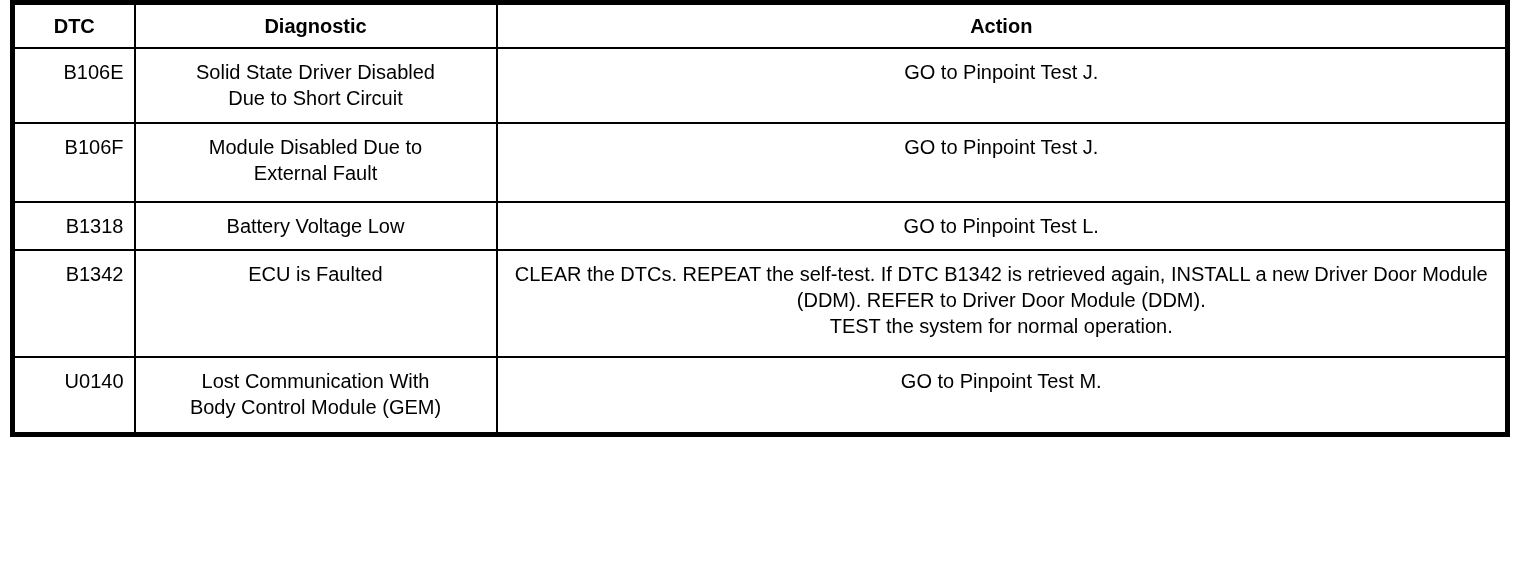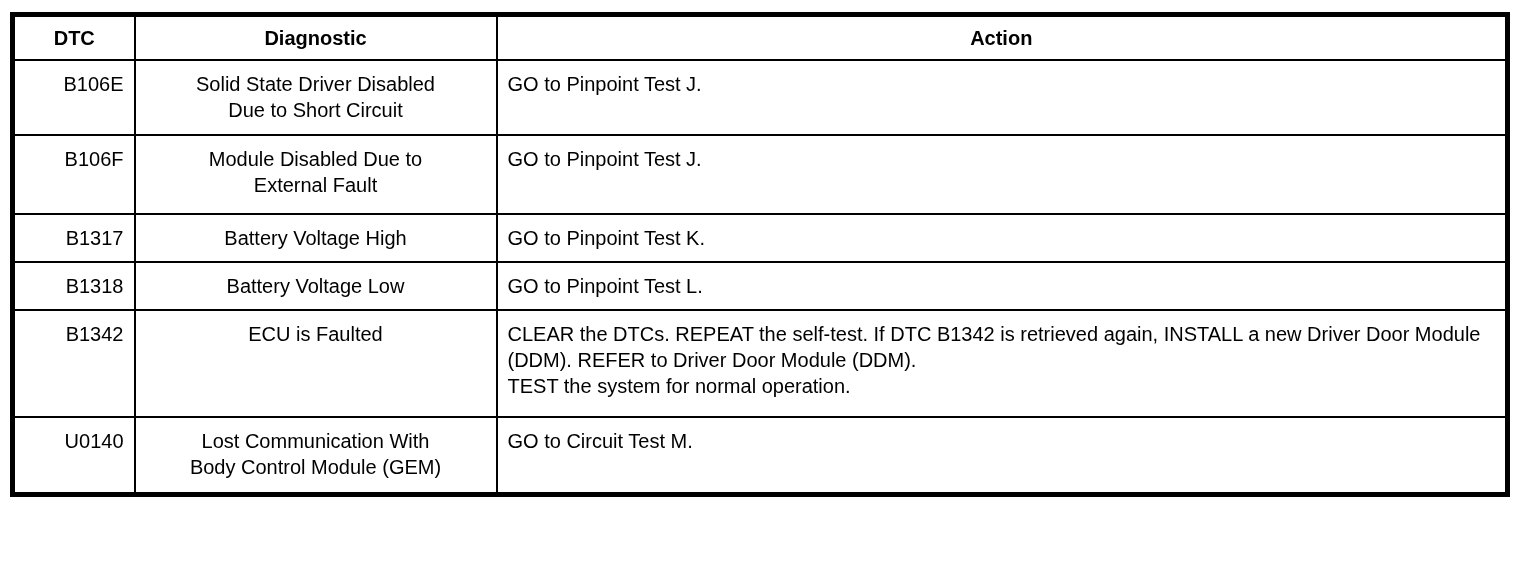--- a/index.html
+++ b/index.html
@@ -7,21 +7,21 @@
     padding: 0;
     background: #ffffff;
     width: 1520px;
     height: 576px;
     overflow: hidden;
   }
   .page {
     width: 1241px;
     height: 576px;
     box-sizing: border-box;
-    padding: 12px 10px;
+    padding: 0 10px;
     font-family: "Liberation Sans", sans-serif;
     color: #000000;
   }
   table.dtc-table {
     border-collapse: collapse;
     table-layout: fixed;
     width: 1500px;
     border: 5px solid #000000;
     background: #ffffff;
   }
@@ -42,21 +42,21 @@
     vertical-align: middle;
     padding: 4px 6px;
     height: 45px;
   }
   table.dtc-table td {
     vertical-align: top;
     padding: 10px 10px 8px 10px;
   }
   td.cell-dtc  { text-align: right; padding-left: 4px; padding-right: 4px; }
   td.cell-desc { text-align: center; }
-  td.cell-act  { text-align: left; }
+  td.cell-act  { text-align: center; }
   tr.row-0 { height: 75px; }
   tr.row-1 { height: 79px; }
   tr.row-2 { height: 48px; }
   tr.row-3 { height: 48px; }
   tr.row-4 { height: 107px; margin-top: 36px; }
   tr.row-5 { height: 78px; }
   tr.row-6 { height: 77px; }
 </style>
 </head>
 <body>
@@ -81,37 +81,32 @@
         <td class="cell-desc">Solid State Driver Disabled
 Due to Short Circuit</td>
         <td class="cell-act">GO to Pinpoint Test J.</td>
       </tr>
       <tr class="row-1">
         <td class="cell-dtc">B106F</td>
         <td class="cell-desc">Module Disabled Due to
 External Fault</td>
         <td class="cell-act">GO to Pinpoint Test J.</td>
       </tr>
-      <tr class="row-2">
-        <td class="cell-dtc">B1317</td>
-        <td class="cell-desc">Battery Voltage High</td>
-        <td class="cell-act">GO to Pinpoint Test K.</td>
-      </tr>
       <tr class="row-3">
         <td class="cell-dtc">B1318</td>
         <td class="cell-desc">Battery Voltage Low</td>
         <td class="cell-act">GO to Pinpoint Test L.</td>
       </tr>
       <tr class="row-4">
         <td class="cell-dtc">B1342</td>
         <td class="cell-desc">ECU is Faulted</td>
         <td class="cell-act">CLEAR the DTCs. REPEAT the self-test. If DTC B1342 is retrieved again, INSTALL a new Driver Door Module (DDM). REFER to Driver Door Module (DDM).
 TEST the system for normal operation.</td>
       </tr>
       <tr class="row-5">
         <td class="cell-dtc">U0140</td>
         <td class="cell-desc">Lost Communication With
 Body Control Module (GEM)</td>
-        <td class="cell-act">GO to Circuit Test M.</td>
+        <td class="cell-act">GO to Pinpoint Test M.</td>
       </tr>
     </tbody>
   </table>
 </div>
 
 </body></html>

